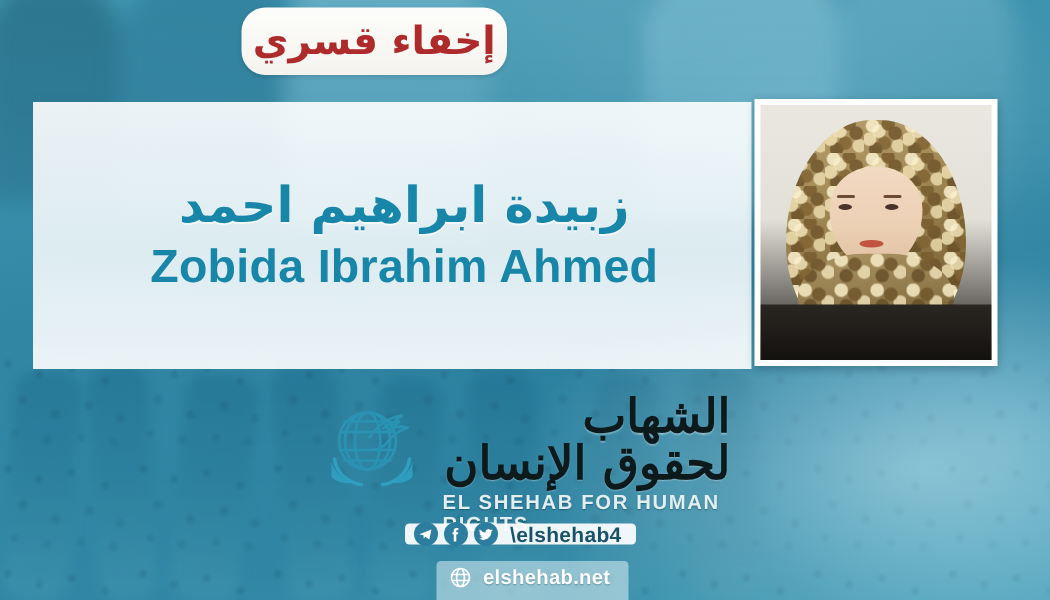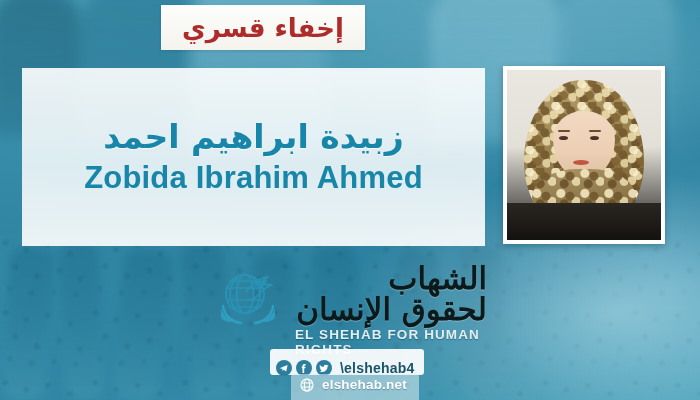--- a/index.html
+++ b/index.html
@@ -73,37 +73,39 @@
     background:linear-gradient(180deg,rgba(72,165,190,.38) 0%,rgba(64,158,184,.46) 55%,rgba(92,180,200,.38) 100%);
     mix-blend-mode:multiply;
   }
   .soft-light{
     position:absolute;inset:0;
     background:radial-gradient(ellipse 55% 50% at 88% 78%, rgba(190,228,238,.55) 0%, rgba(190,228,238,0) 70%);
   }
 
   
   .badge{
-    position:absolute;left:161px;top:5px;width:204px;height:45px;
+    position:absolute;left:161px;top:5px;width:177px;height:45px;
     background:linear-gradient(180deg,#fdfdfb 0%,#f4f3ee 100%);
     display:flex;align-items:center;justify-content:center;
     box-shadow:0 1px 3px rgba(0,0,0,.12);
+    border-radius:16px;
   }
   .badge-text{
     color:#ad2b2b;font-size:26px;font-weight:bold;line-height:1;
     direction:rtl;letter-spacing:0;
     font-family:"DejaVu Sans","Liberation Sans",sans-serif;
   }
 
   
   .card{
     position:absolute;left:22px;top:68px;width:463px;height:178px;
     background:linear-gradient(180deg,rgba(255,255,255,.90) 0%,rgba(248,252,253,.86) 55%,rgba(255,255,255,.90) 100%);
     display:flex;flex-direction:column;align-items:center;justify-content:center;
     gap:6px;
+    padding-left:16px;
   }
   .name-ar{
     color:#1786a8;font-size:33px;font-weight:bold;direction:rtl;line-height:1.1;
     font-family:"DejaVu Sans","Liberation Sans",sans-serif;
     text-shadow:0 1px 0 rgba(255,255,255,.6);
   }
   .name-en{
     color:#1786a8;font-size:31px;font-weight:bold;line-height:1.1;letter-spacing:.2px;
     font-family:"Liberation Sans","DejaVu Sans",sans-serif;
   }
@@ -179,21 +181,21 @@
   .logo-en{
     margin-top:2px;font-size:13.5px;font-weight:bold;letter-spacing:1.1px;
     color:#e3eef1;
     font-family:"Liberation Sans","DejaVu Sans",sans-serif;
     text-shadow:0 1px 1px rgba(0,40,55,.4);
   }
 
   
   .pill-social{
     position:absolute;left:270px;top:349px;height:14px;
-    display:flex;align-items:center;gap:4px;padding:12px 10px 0 6px;
+    display:flex;align-items:center;gap:4px;padding:0 10px 0 6px;
     background:rgba(255,255,255,.92);border-radius:3px;
   }
   .sicon{width:16px;height:16px;border-radius:50%;display:flex;align-items:center;justify-content:center;}
   .sicon svg{display:block;}
   .handle{
     font-size:14px;font-weight:bold;color:#19536a;margin-left:4px;letter-spacing:.2px;
     font-family:"Liberation Sans","DejaVu Sans",sans-serif;
   }
   .pill-web{
     position:absolute;left:291px;top:374px;height:21px;

